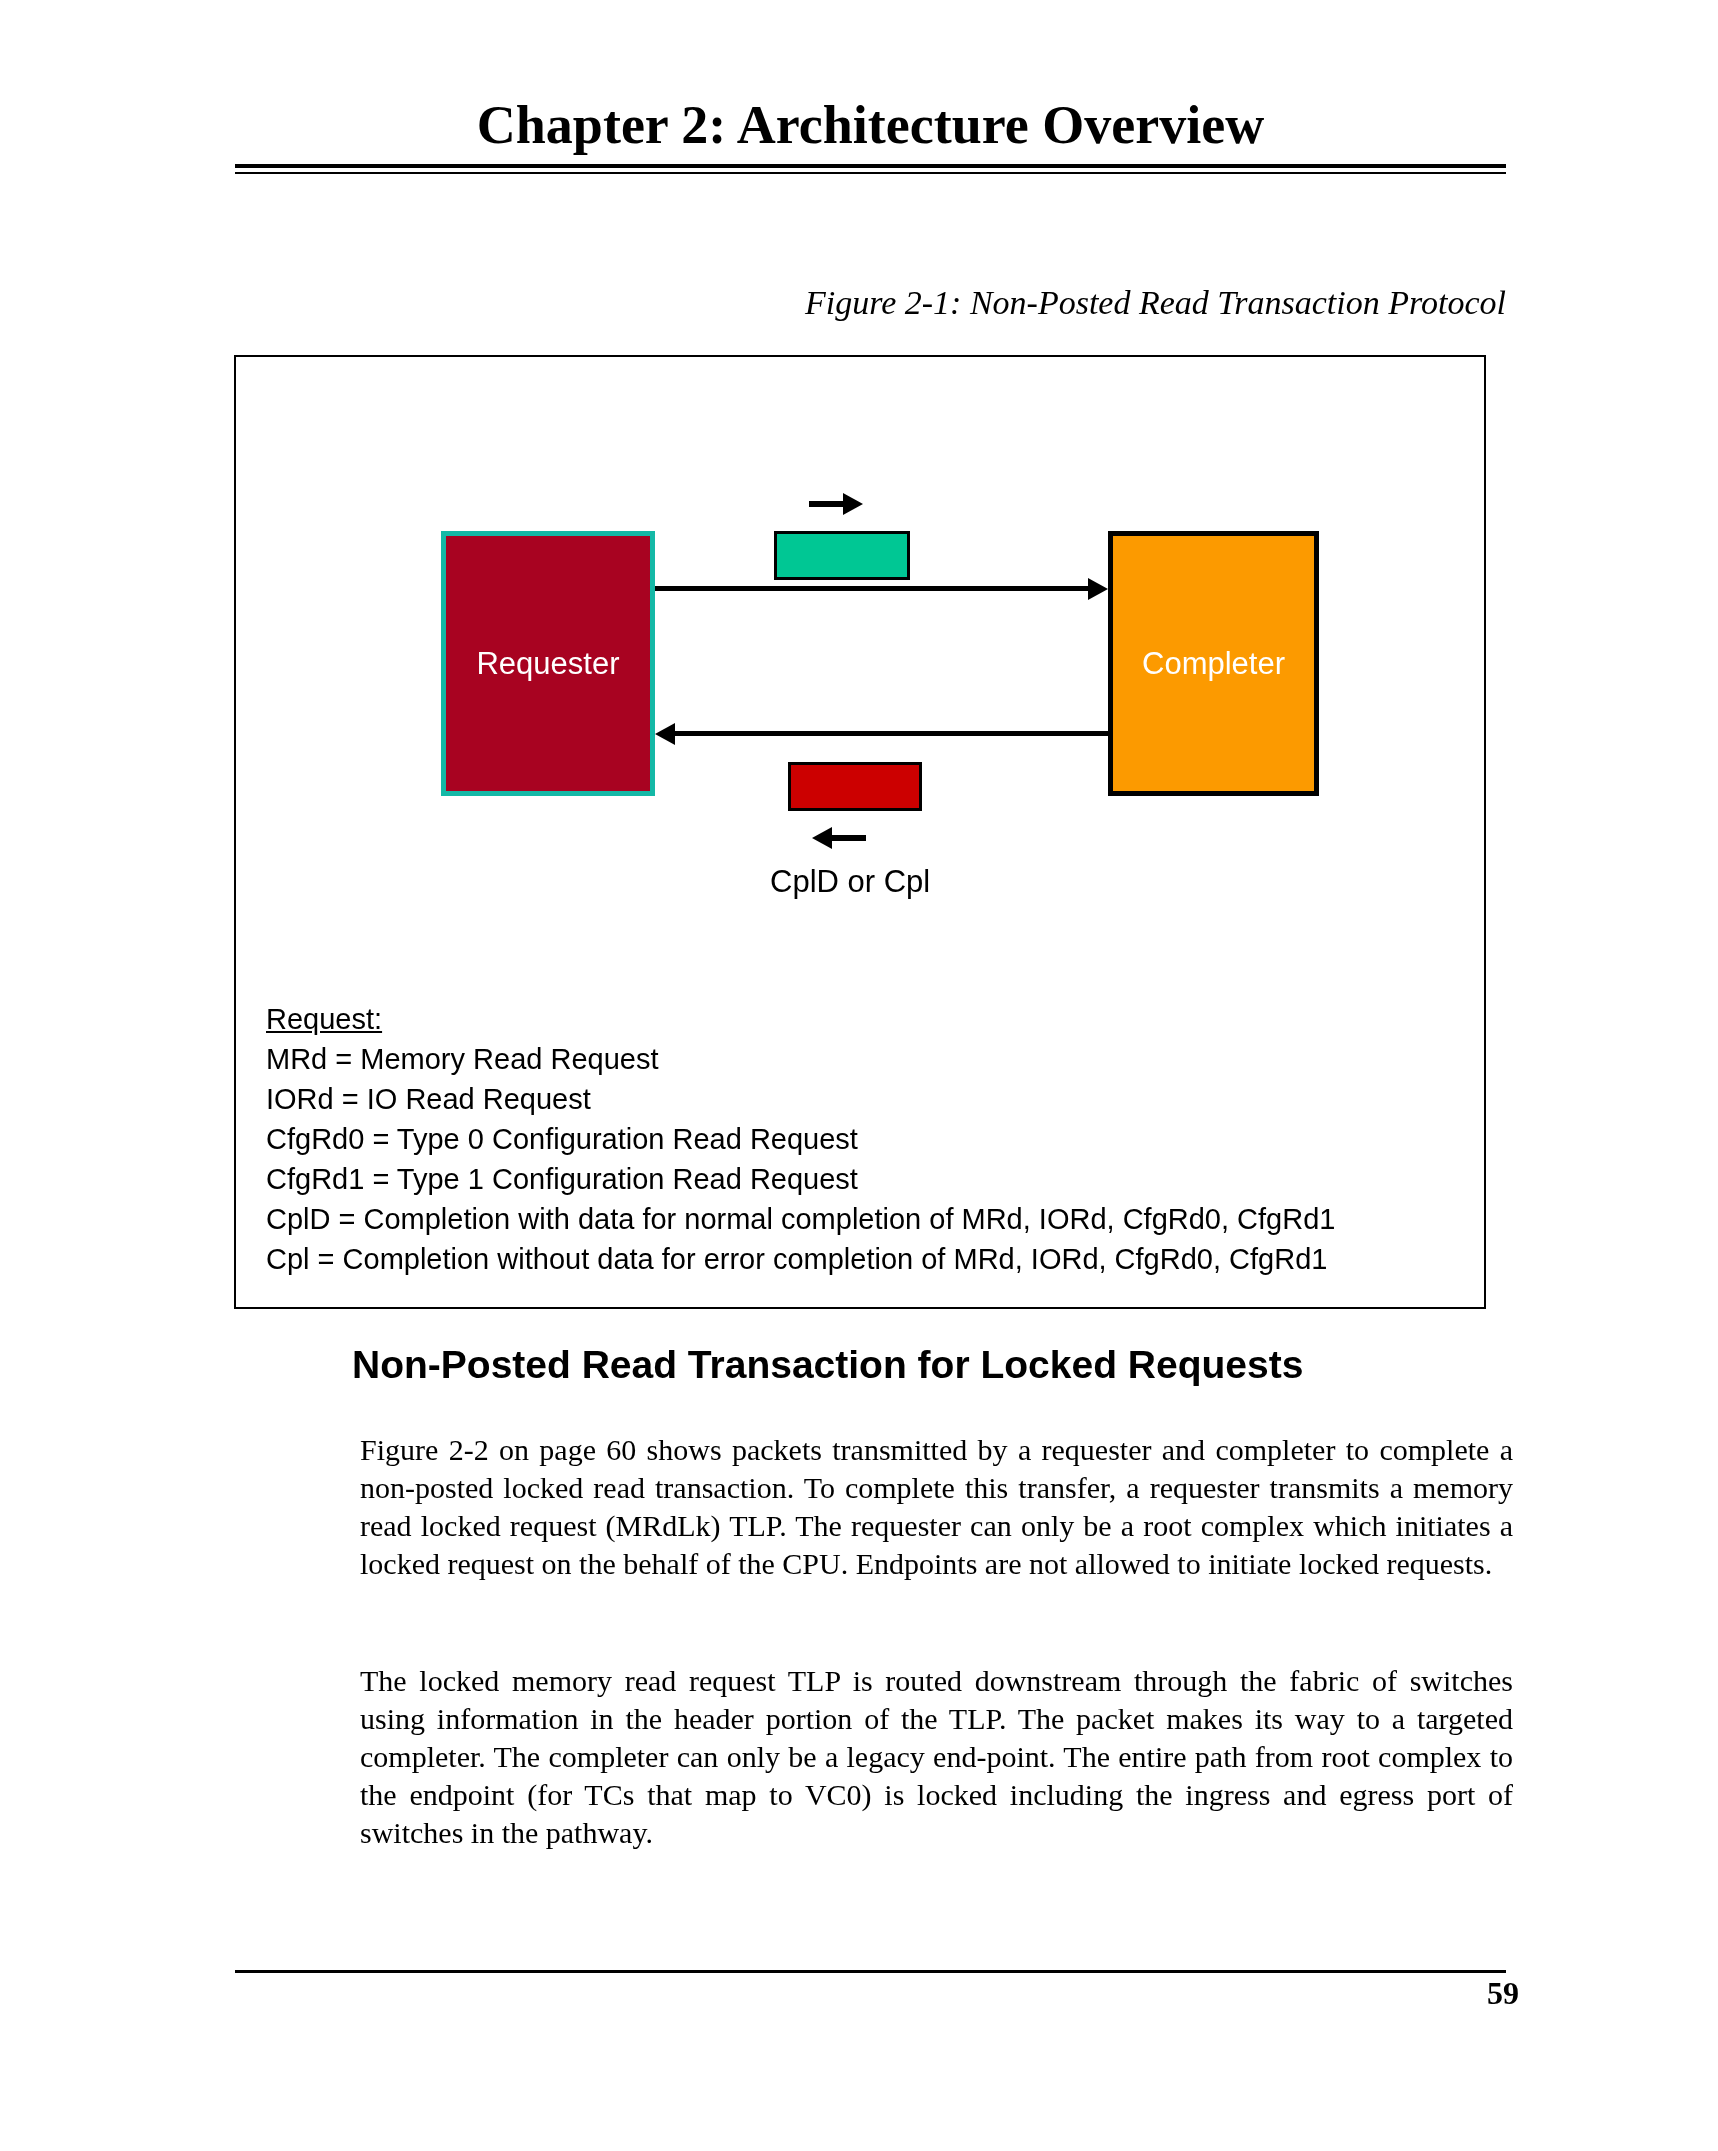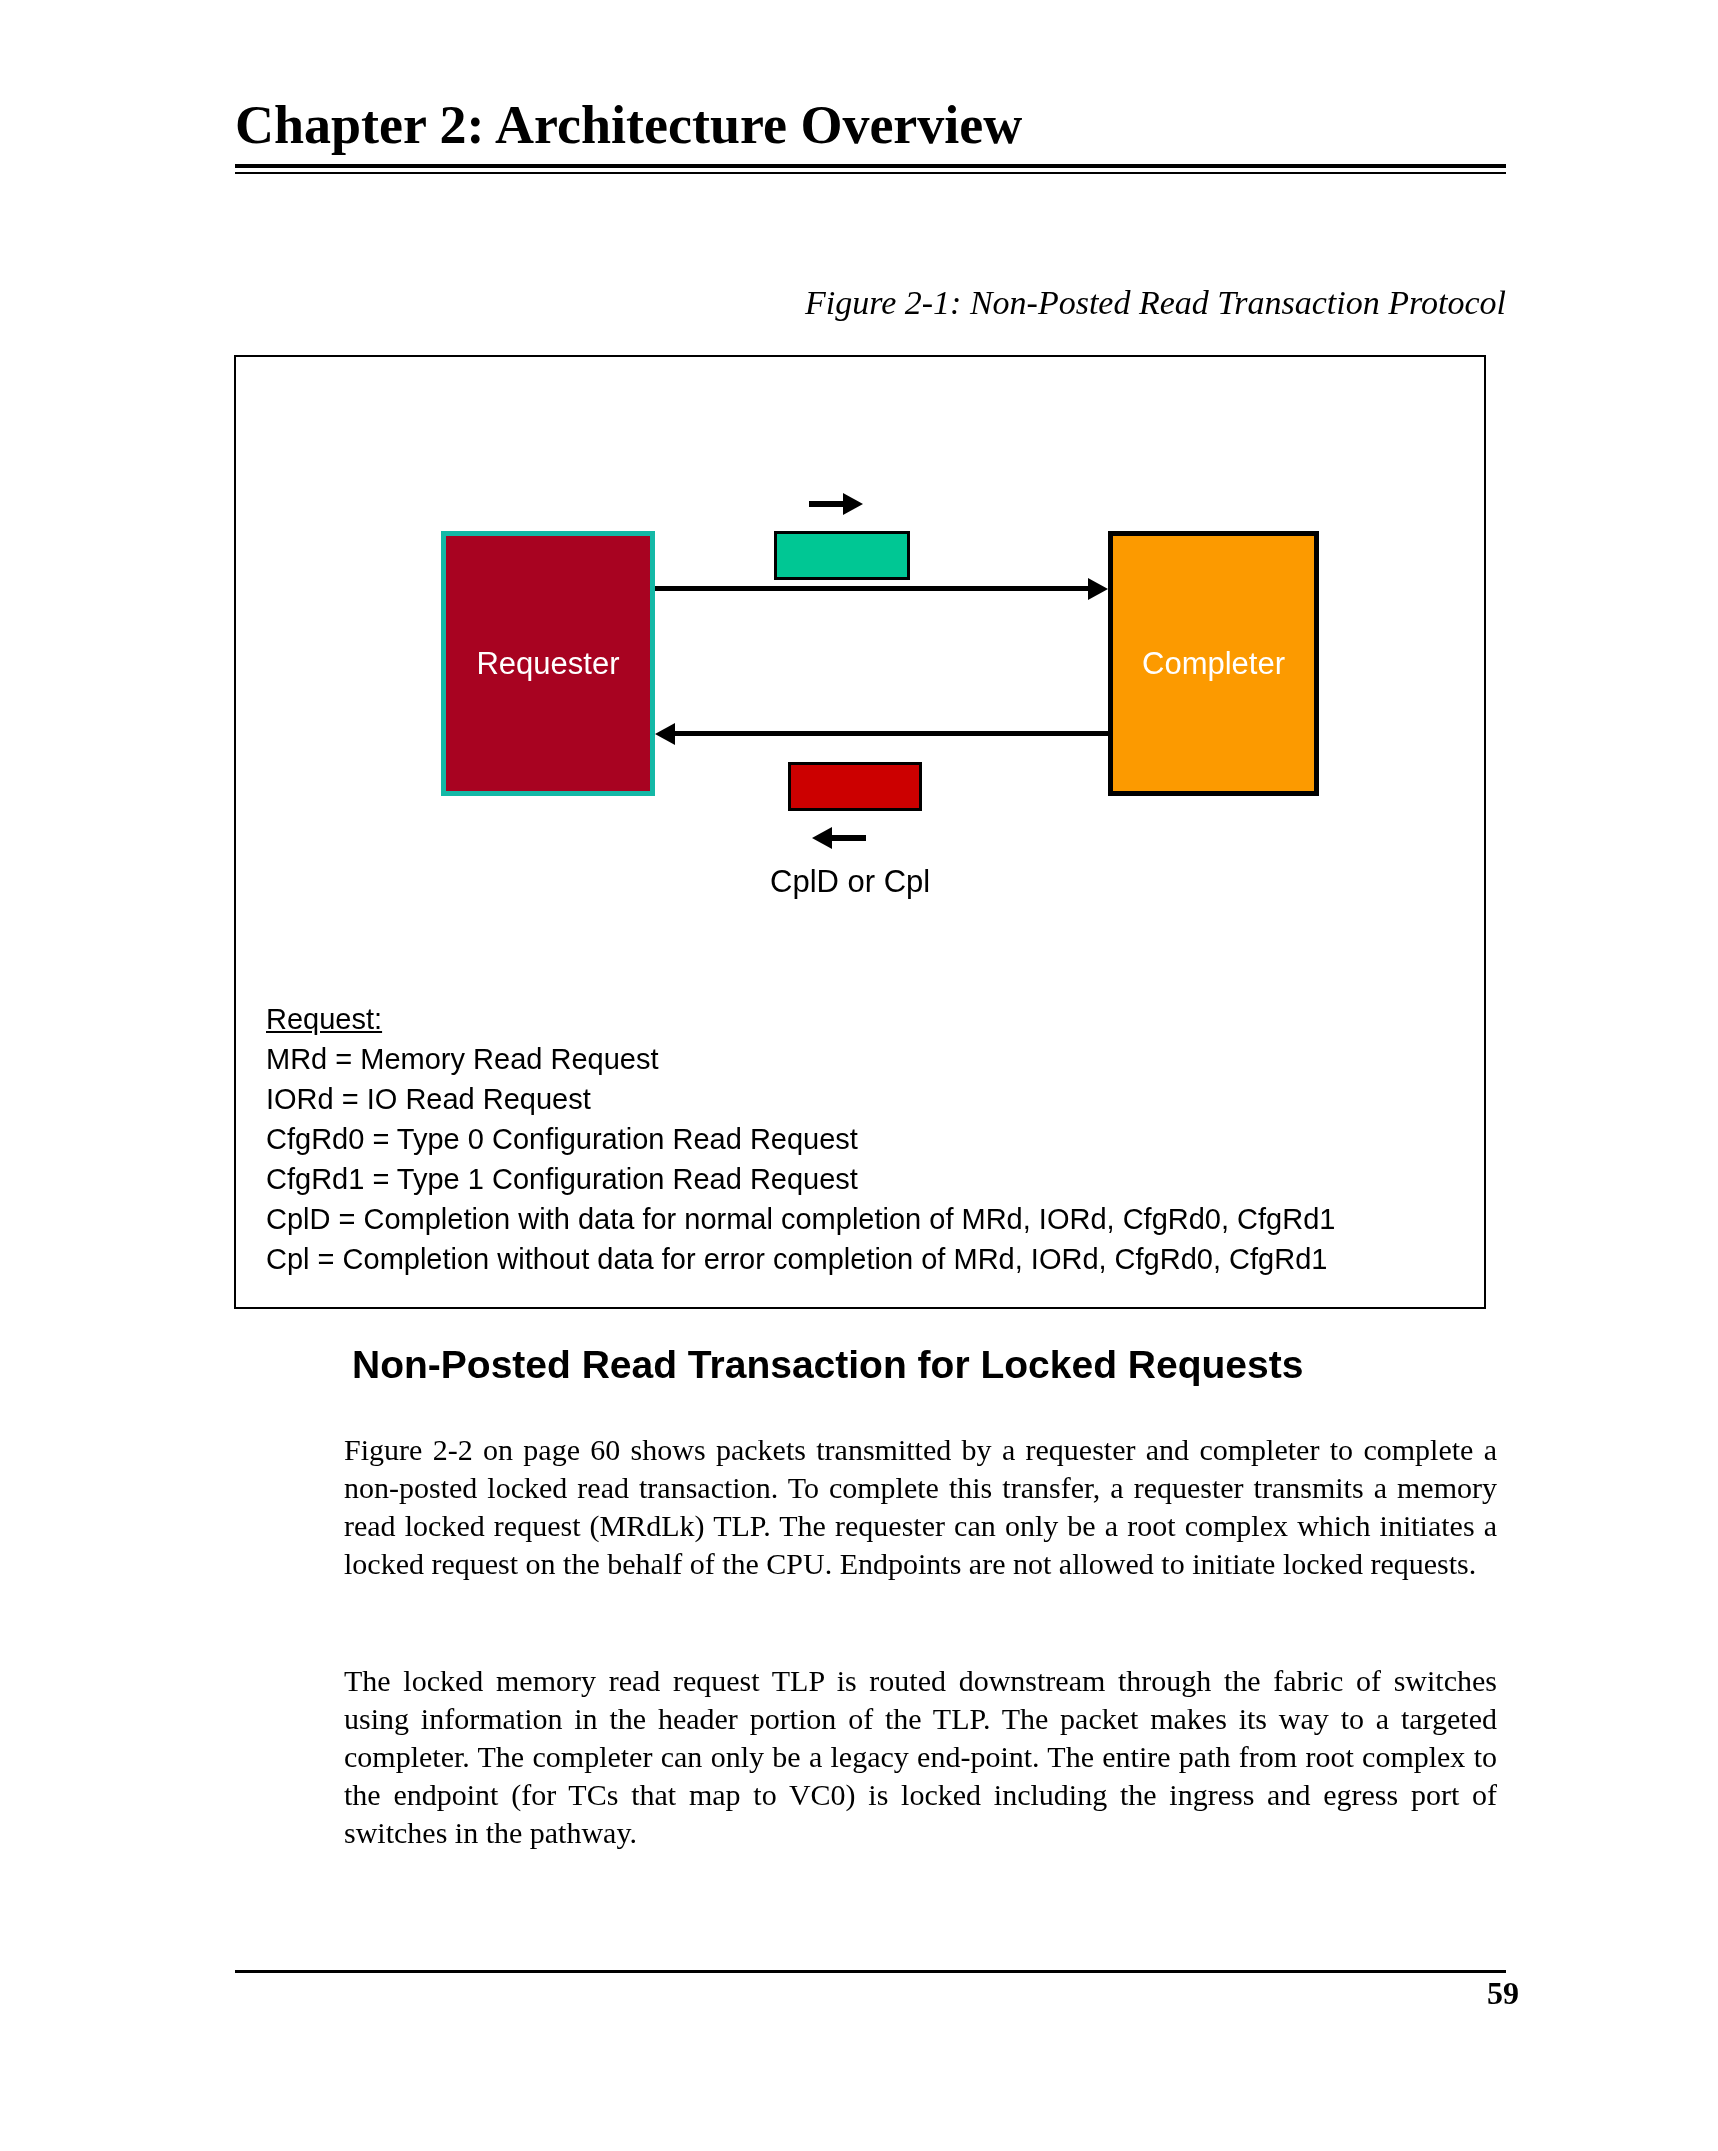--- a/index.html
+++ b/index.html
@@ -1,21 +1,21 @@
 <!DOCTYPE html>
 <html style="font-size:13.4px"><head>
 <meta charset="utf-8">
 <style>
   html,body{margin:0;padding:0;background:#fff;}
   .page{position:relative;width:1718px;height:2151px;background:#ffffff;overflow:hidden;
         font-family:"Liberation Serif",serif;color:#000;}
 
   
   .chapter-title{position:absolute;left:235px;top:94px;width:1271px;
-        text-align:left;font-family:"Liberation Serif",serif;
+        text-align:center;font-family:"Liberation Serif",serif;
         font-size:54px;font-weight:bold;letter-spacing:0px;white-space:nowrap;}
   .rule-thick{position:absolute;left:235px;top:164px;width:1271px;height:4.2px;background:#000;}
   .rule-thin{position:absolute;left:235px;top:172px;width:1271px;height:1.7px;background:#000;}
 
   
   .figure-caption{position:absolute;left:235px;top:284px;width:1271px;text-align:right;
         font-style:italic;font-size:34px;font-family:"Liberation Serif",serif;}
 
   
   .figure-box{position:absolute;left:234px;top:355px;width:1252px;height:954px;
@@ -37,21 +37,21 @@
   .head-right{border-top:11px solid transparent;border-bottom:11px solid transparent;border-left:20px solid #000;}
   .head-left{border-top:11px solid transparent;border-bottom:11px solid transparent;border-right:20px solid #000;}
 
   .legend{position:absolute;left:30px;top:642px;width:1200px;
         font-family:"Liberation Sans",sans-serif;font-size:29px;line-height:40px;}
   .legend-title{text-decoration:underline;}
 
   
   .section-heading{position:absolute;left:352px;top:1343px;width:1158px;
         font-family:"Liberation Sans",sans-serif;font-weight:bold;font-size:39px;}
-  .body-paragraph{position:absolute;left:344px;width:1153px;margin:0;
+  .body-paragraph{position:absolute;left:360px;width:1153px;margin:0;
         font-size:30px;line-height:38px;text-align:justify;}
   .p1{top:1431px;}
   .p2{top:1662px;}
 
   
   .footer-rule{position:absolute;left:235px;top:1970px;width:1271px;height:2.5px;background:#000;}
   .page-number{position:absolute;left:248px;top:1975px;width:1271px;text-align:right;
         font-weight:bold;font-size:32px;font-family:"Liberation Serif",serif;}
 </style>
 </head>

